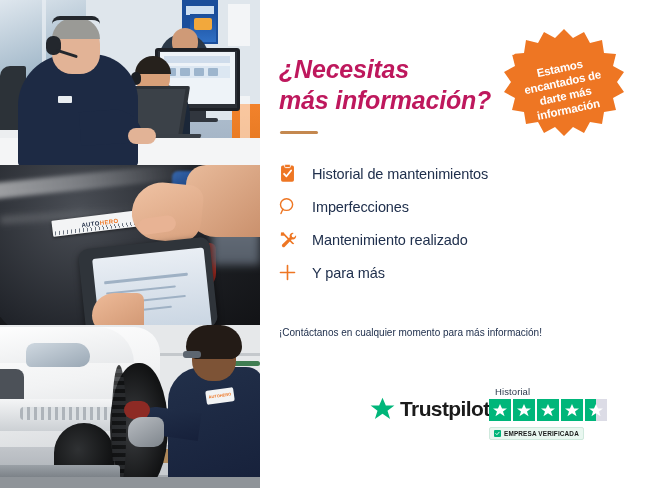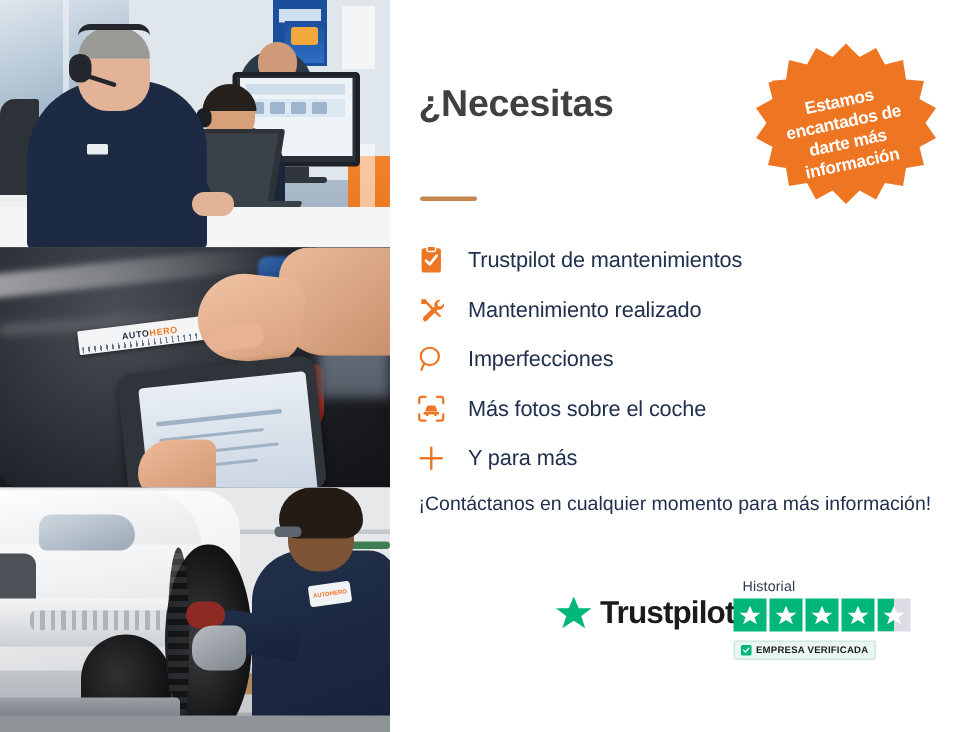--- a/index.html
+++ b/index.html
@@ -148,42 +148,42 @@
   .p3 .cabline{position:absolute;left:138px;top:150px;width:70px;height:2px;background:#a6abb0;}
   .p3 .lift{position:absolute;left:-10px;top:140px;width:130px;height:18px;
      background:linear-gradient(180deg,#9aa0a6,#6e747a);border-radius:3px;}
   .p3 .liftdark{position:absolute;left:-10px;top:156px;width:130px;height:10px;background:#53585e;}
   .p3 .floor{position:absolute;left:0;top:152px;width:260px;height:14px;background:#8f9499;}
 
   
   .panel { position:absolute; left:260px; top:0; width:390px; height:488px; background:#ffffff; }
 
   .title { position:absolute; left:19px; top:54px; width:250px;
-    font-size:25px; line-height:1.22; font-weight:700; color:#404040; letter-spacing:-.2px; }
+    font-size:25px; line-height:1.22; font-weight:700; color:#be185d; letter-spacing:-.2px;font-style:italic; }
   .rule { position:absolute; left:20px; top:131px; width:38px; height:3px; background:#c4884f; border-radius:2px; }
 
   
   .badge { position:absolute; left:243px; top:28px; width:122px; height:122px; }
   .badge svg { position:absolute; inset:0; }
   .badge .bcontent { position:absolute; inset:0; display:flex; flex-direction:column;
      align-items:center; justify-content:center; transform:rotate(-12deg); }
   .badge .bicon { width:22px; height:18px; margin-bottom:1px; }
   .badge .btext { color:#fff; font-weight:700; font-size:11.5px; line-height:1.22;
      text-align:center; width:108px; letter-spacing:-.2px; }
 
   
   .flist { position:absolute; left:18px; top:157px; width:360px; }
   .frow { display:flex; align-items:center; height:33px; }
   .ficon { width:34px; display:flex; align-items:center; justify-content:flex-start; }
   .ficon svg { display:block; }
   .flabel { font-size:14.5px; color:#20304d; font-weight:400; letter-spacing:-.1px; }
 
   
   .para { position:absolute; left:19px; top:325px; width:356px;
-    font-size:13px; line-height:1.62; color:#20304d; }
+    font-size:10px; line-height:1.62; color:#20304d; }
 
   
   .tp { position:absolute; left:110px; top:386px; width:268px; height:64px; }
   .tp .excel { position:absolute; left:125px; top:0px; font-size:9.5px; color:#2d3b4e; letter-spacing:.1px; }
   .tp .tplogo { position:absolute; left:0px; top:11px; display:flex; align-items:center; gap:5px; }
   .tp .tplogo .tpstar { width:25px; height:24px; }
   .tp .tpname { font-size:21px; font-weight:700; color:#1b1b1b; letter-spacing:-.6px; }
   .tp .stars { position:absolute; left:119px; top:13px; display:flex; gap:2px; }
   .tp .stars .sbox { width:22px; height:22px; background:#00b67a; display:flex;
      align-items:center; justify-content:center; position:relative; overflow:hidden; }
@@ -309,20 +309,21 @@
       <div class="lift"></div>
         <div class="liftdark"></div>
         <div class="floor"></div>
     </div>
   </div>
 
   <div class="panel">
 
     <h1 class="title">
       <span>¿Necesitas</span><br>
+      <span>más información?</span>
     </h1>
     <div class="rule"></div>
 
     <div class="badge">
       <svg viewBox="0 0 122 122" width="122" height="122">
         <path fill="#ee7623" d="M61 1 L70 10 L81 4 L87 15 L99 12 L101 25 L113 26 L110 38 L121 44 L114 54 L121 64 L110 70 L113 82 L101 84 L99 96 L87 94 L81 105 L70 99 L61 108 L52 99 L41 105 L35 94 L23 96 L21 84 L9 82 L12 70 L1 64 L8 54 L1 44 L12 38 L9 26 L21 25 L23 12 L35 15 L41 4 L52 10 Z"></path>
       </svg>
       <div class="bcontent">
         <svg class="bicon" viewBox="0 0 24 20">
           <path d="M3 13 V11 a9 9 0 0 1 18 0 v2" fill="none" stroke="#ffffff" stroke-width="2.1" stroke-linecap="round"></path>
@@ -336,57 +337,44 @@
     <div class="flist">
 
       <div class="frow">
         <div class="ficon">
           <svg width="19" height="19" viewBox="0 0 20 20">
             <rect x="3.2" y="1.6" width="13.6" height="17" rx="1.8" fill="#ee7623"></rect>
             <rect x="7" y="0.2" width="6" height="3.6" rx="1" fill="#ee7623" stroke="#ffffff" stroke-width="1"></rect>
             <path d="M6.4 10.3 L8.9 12.9 L13.8 6.8" fill="none" stroke="#ffffff" stroke-width="1.9" stroke-linecap="round" stroke-linejoin="round"></path>
           </svg>
         </div>
-        <div class="flabel">Trustpilot de mantenimientos</div>
+        <div class="flabel">Historial de mantenimientos</div>
+      </div>
+
+      <div class="frow">
+        <div class="ficon">
+          <svg width="19" height="19" viewBox="0 0 20 20">
+            <ellipse cx="9" cy="8" rx="6.4" ry="6.1" fill="none" stroke="#ee7623" stroke-width="1.5"></ellipse>
+            <path d="M5.1 12.8 L3.1 17.4" fill="none" stroke="#ee7623" stroke-width="1.5" stroke-linecap="round"></path>
+          </svg>
+        </div>
+        <div class="flabel">Imperfecciones</div>
       </div>
 
       <div class="frow">
         <div class="ficon">
           <svg width="19" height="19" viewBox="0 0 20 20">
             <path d="M3.4 3 L14.5 14.2 a2 2 0 0 0 2.6 .3 L6 3 Z" fill="#ee7623"></path>
             <path d="M3.1 2.6 L6.4 2.7 L6.2 6.1 L2.9 6 Z" fill="#ee7623"></path>
             <path d="M16.6 3.1 a3.4 3.4 0 0 0 -4.2 4.4 L4.4 15.3 a1.8 1.8 0 0 0 2.5 2.5 l7.8 -8 a3.4 3.4 0 0 0 4.3 -4.2 l-2.2 2.2 -2 -.5 -.5 -2 Z" fill="#ee7623"></path>
           </svg>
         </div>
         <div class="flabel">Mantenimiento realizado</div>
       </div>
 
-      <div class="frow">
-        <div class="ficon">
-          <svg width="19" height="19" viewBox="0 0 20 20">
-            <ellipse cx="9" cy="8" rx="6.4" ry="6.1" fill="none" stroke="#ee7623" stroke-width="1.5"></ellipse>
-            <path d="M5.1 12.8 L3.1 17.4" fill="none" stroke="#ee7623" stroke-width="1.5" stroke-linecap="round"></path>
-          </svg>
-        </div>
-        <div class="flabel">Imperfecciones</div>
-      </div>
-
-      <div class="frow">
-        <div class="ficon">
-          <svg width="19" height="19" viewBox="0 0 20 20">
-            <path d="M1.6 6 V3.1 a1.5 1.5 0 0 1 1.5 -1.5 H6" fill="none" stroke="#ee7623" stroke-width="1.6" stroke-linecap="round"></path>
-            <path d="M14 1.6 h2.9 a1.5 1.5 0 0 1 1.5 1.5 V6" fill="none" stroke="#ee7623" stroke-width="1.6" stroke-linecap="round"></path>
-            <path d="M18.4 14 v2.9 a1.5 1.5 0 0 1 -1.5 1.5 H14" fill="none" stroke="#ee7623" stroke-width="1.6" stroke-linecap="round"></path>
-            <path d="M6 18.4 H3.1 a1.5 1.5 0 0 1 -1.5 -1.5 V14" fill="none" stroke="#ee7623" stroke-width="1.6" stroke-linecap="round"></path>
-            <path d="M4.6 12.2 h10.8 v1.9 h-1.7 v1 h-1.6 v-1 H7.9 v1 H6.3 v-1 H4.6 Z" fill="#ee7623"></path>
-            <path d="M5.6 11.9 L7 8.4 a1 1 0 0 1 .95 -.6 h4.1 a1 1 0 0 1 .95 .6 l1.4 3.5 Z" fill="#ee7623"></path>
-          </svg>
-        </div>
-        <div class="flabel">Más fotos sobre el coche</div>
-      </div>
 
       <div class="frow">
         <div class="ficon">
           <svg width="19" height="19" viewBox="0 0 20 20">
             <path d="M10 2.6 V17.4 M2.6 10 H17.4" fill="none" stroke="#ee7623" stroke-width="1.7" stroke-linecap="round"></path>
           </svg>
         </div>
         <div class="flabel">Y para más</div>
       </div>
     </div>

